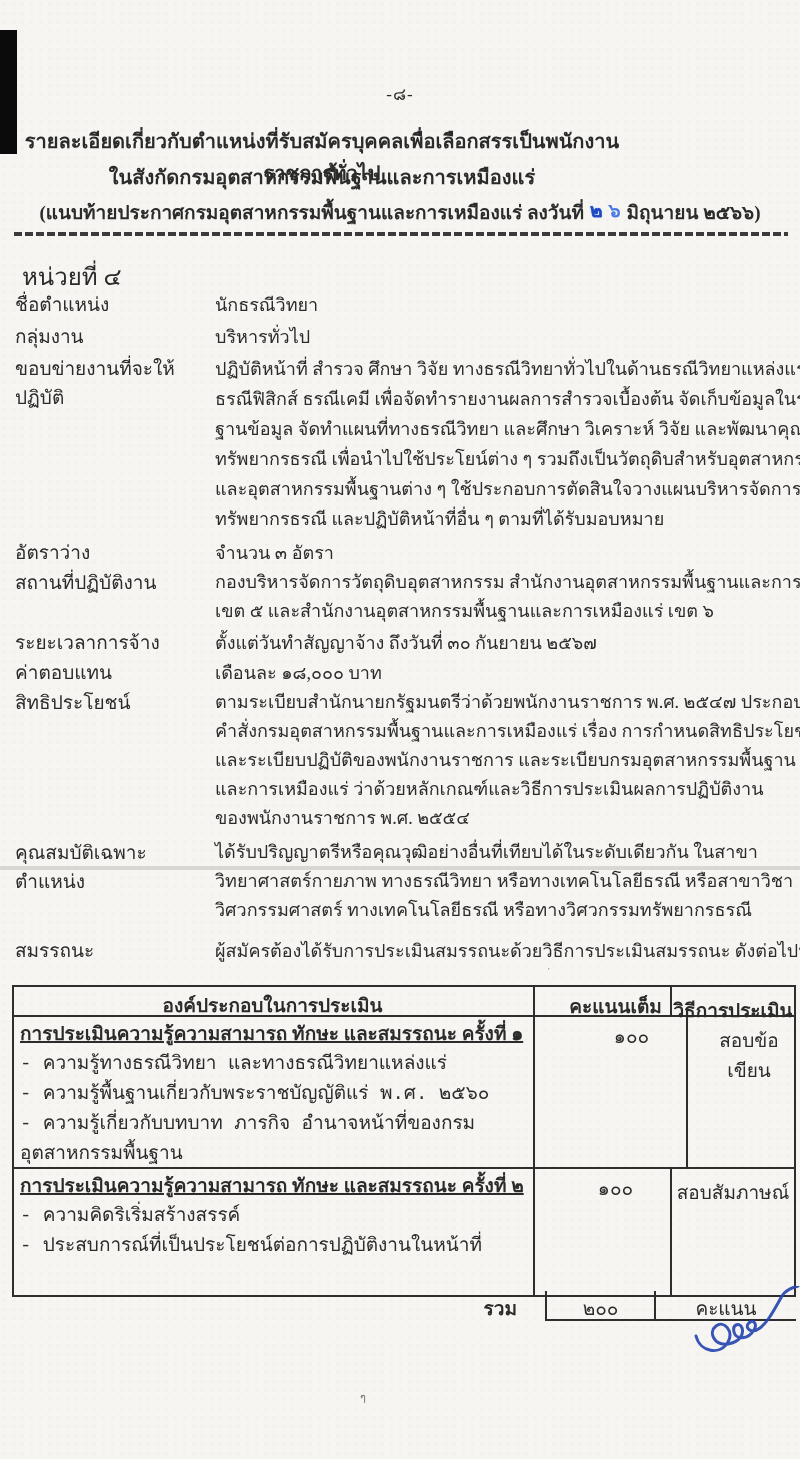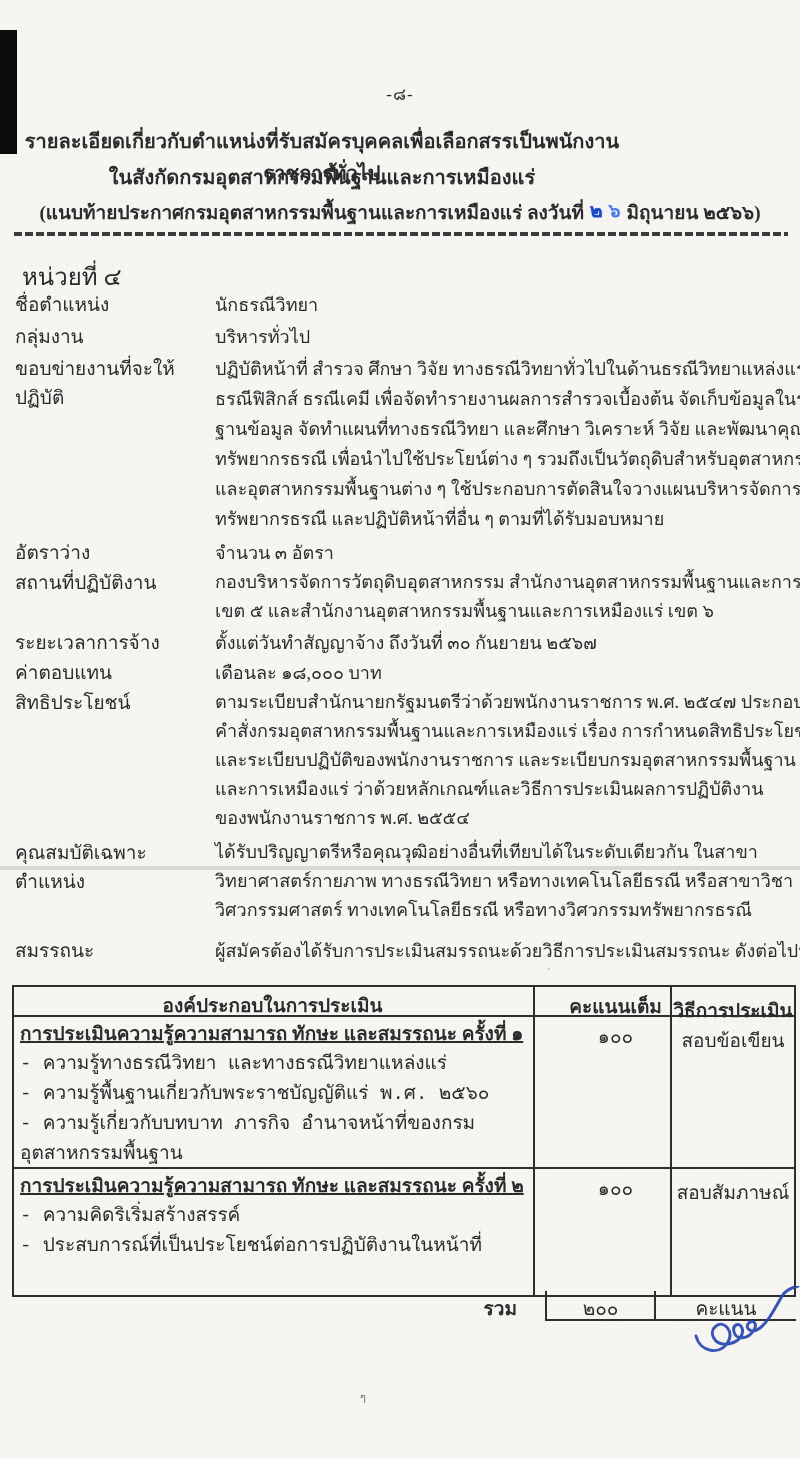--- a/index.html
+++ b/index.html
@@ -42,21 +42,21 @@
   .f4{top:568px;} .f5{top:628px;} .f6{top:658px;} .f7{top:688px;}
   .f8{top:838px;} .f9{top:936px;}
   
   .ev-table{position:absolute;left:12px;top:985px;width:784px;border:2px solid #2e2e2e;box-sizing:border-box;font-size:19px;background:transparent;}
   .trow{display:flex;box-sizing:border-box;}
   .c1{width:521px;box-sizing:border-box;border-right:2px solid #2e2e2e;padding:2px 8px 0 6px;}
   .c2{width:111px;box-sizing:border-box;border-right:2px solid #2e2e2e;text-align:center;padding-top:4px;margin-left:26px;}
   .c3{flex:1;box-sizing:border-box;text-align:center;padding-top:8px;}
   .thead{height:30px;border-bottom:2px solid #2e2e2e;font-weight:700;}
   .thead .c1{text-align:center;padding-top:3px;}
-  .body-row1{height:152px;border-bottom:2px solid #2e2e2e;overflow:hidden;}
+  .body-row1{height:152px;border-bottom:2px solid #2e2e2e;overflow:hidden;gap:16px;}
   .body-row2{height:126px;overflow:hidden;}
   .row-heading{font-weight:600;text-decoration:underline;text-decoration-thickness:1.5px;line-height:30px;white-space:nowrap;overflow:hidden;}
   .row-item{line-height:30px;white-space:pre-wrap;overflow:hidden;font-family:Liberation Mono, monospace;}
   .total-row{position:absolute;left:12px;top:1291px;width:784px;display:flex;font-size:19px;box-sizing:border-box;}
   .tc1{width:521px;box-sizing:border-box;text-align:right;padding:2px 16px 0 0;font-weight:700;}
   .tc2{width:111px;box-sizing:border-box;border-left:2px solid #2e2e2e;border-right:2px solid #2e2e2e;border-bottom:2px solid #2e2e2e;text-align:center;height:30px;padding-top:2px;margin-left:12px;}
   .tc3{flex:1;box-sizing:border-box;border-bottom:2px solid #2e2e2e;text-align:center;height:30px;padding-top:2px;}
   
   .signature{position:absolute;left:690px;top:1286px;width:110px;height:74px;}
 </style>

